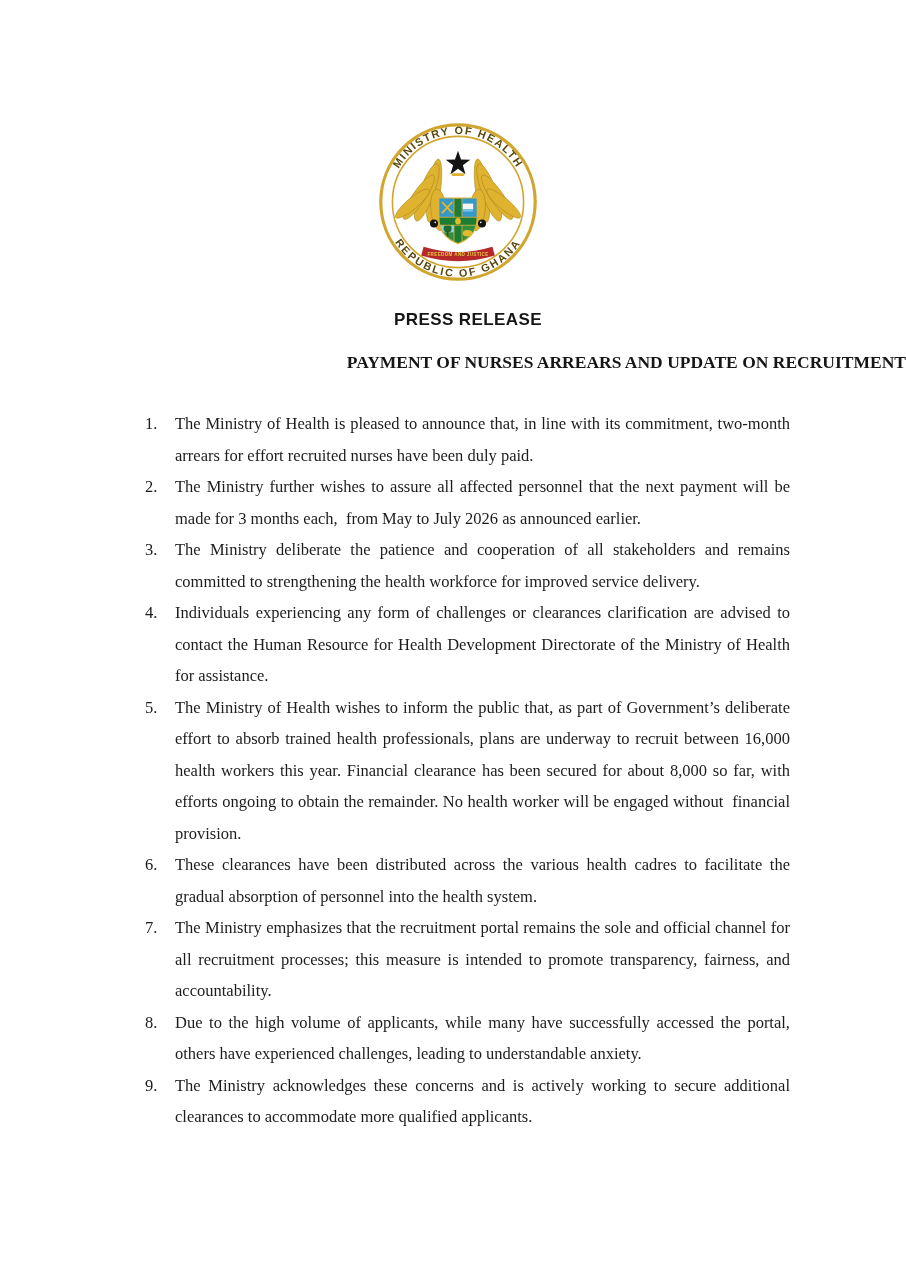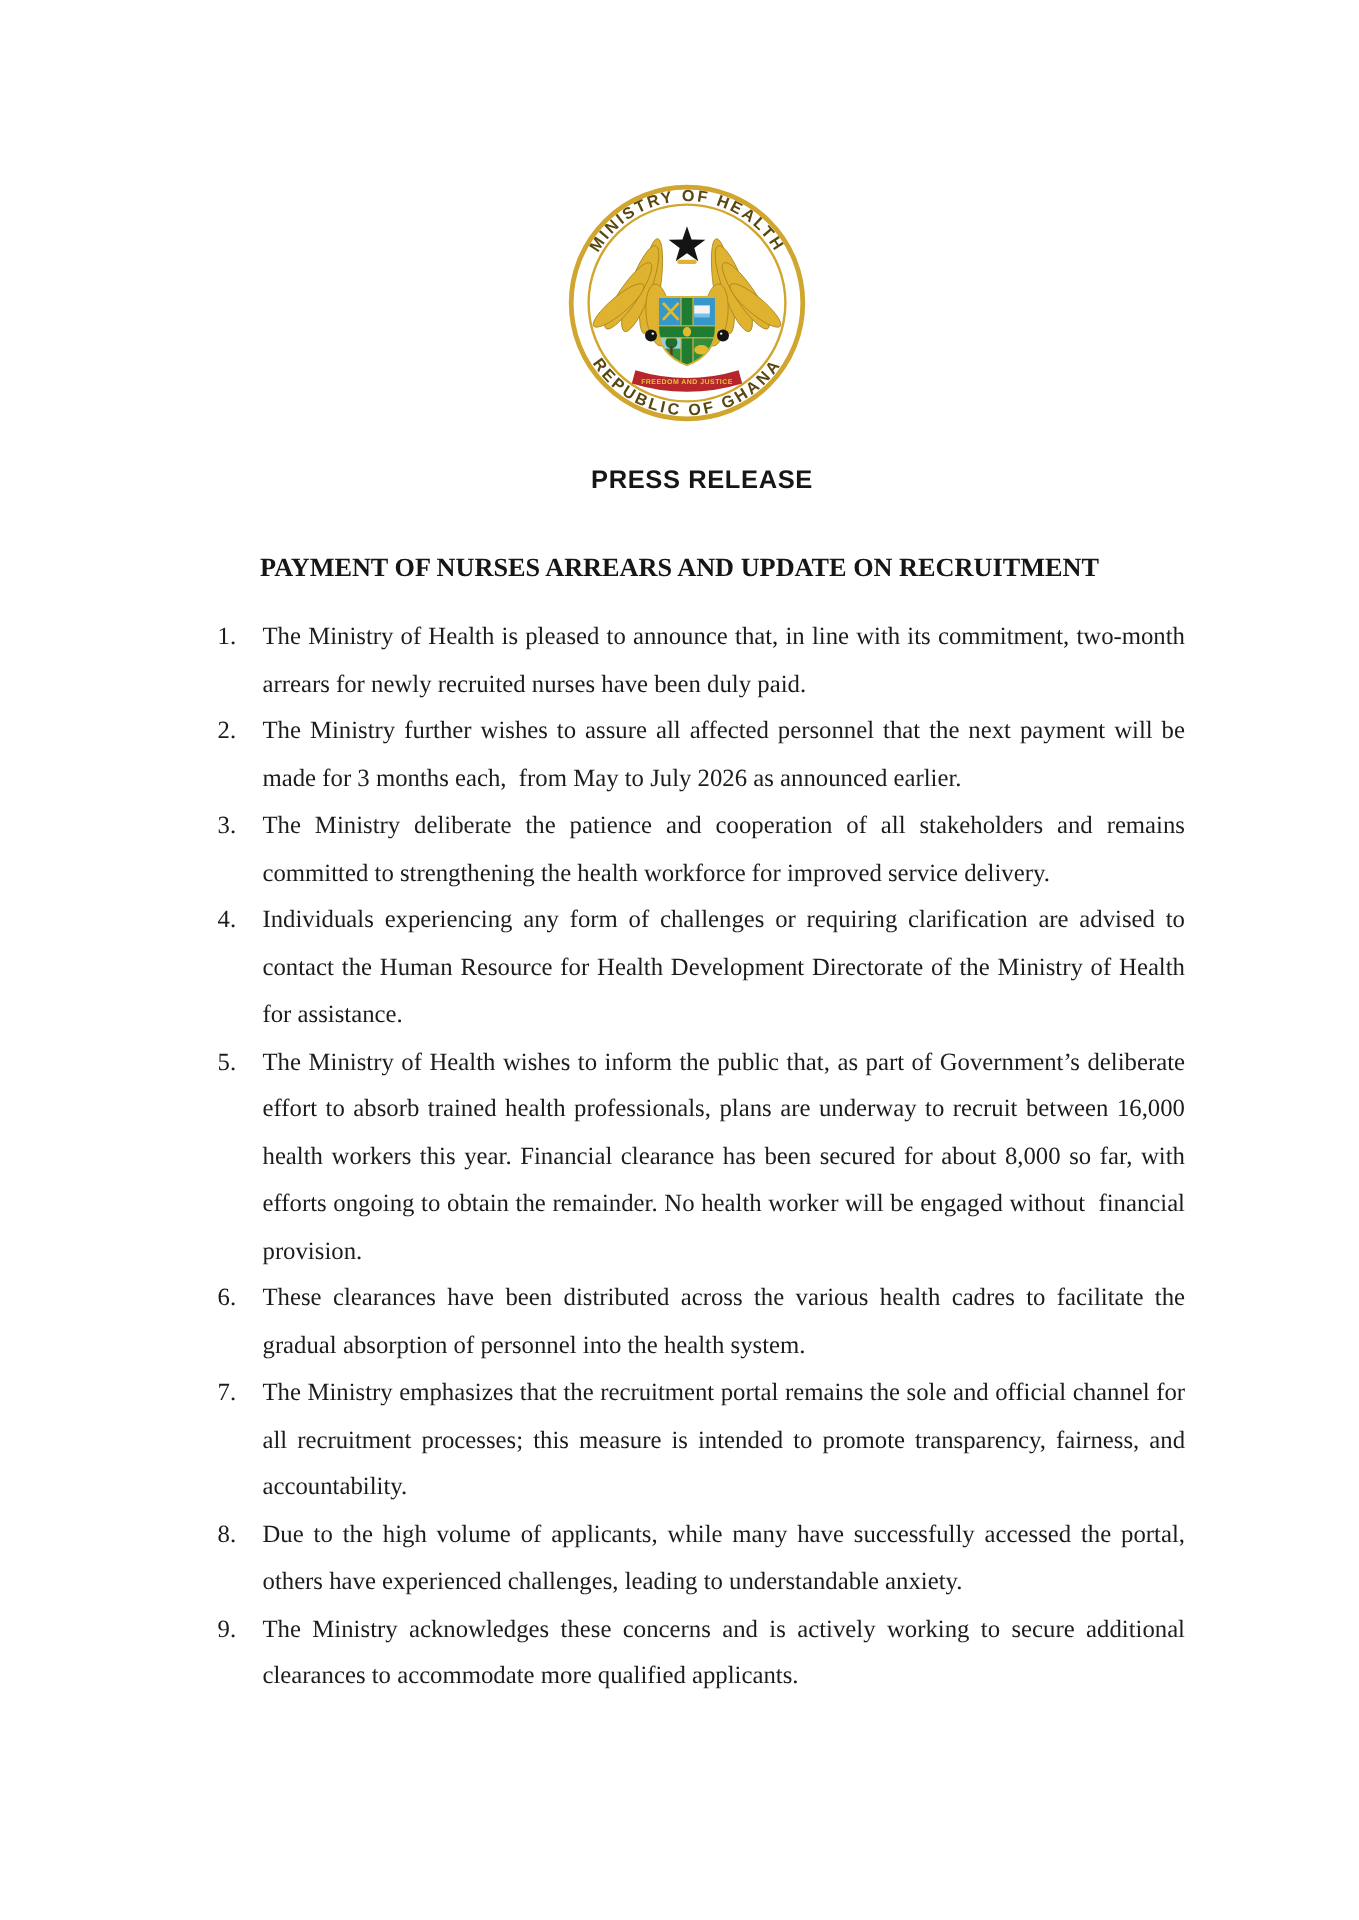--- a/index.html
+++ b/index.html
@@ -32,24 +32,24 @@
     text-align: center;
     font-family: "Liberation Sans", sans-serif;
     font-weight: bold;
     font-size: 17px;
     line-height: 20px;
     letter-spacing: 0.4px;
     color: #161616;
   }
   .doc-title {
     position: absolute;
-    top: 368px;
+    top: 352px;
     left: 0;
     width: 100%;
-    text-align: center;
+    text-align: right;
     font-weight: bold;
     font-size: 17.5px;
     line-height: 20.5px;
     color: #161616;
   }
   .list {
     position: absolute;
     top: 408px;
     left: 145px;
     width: 645px;
@@ -146,33 +146,33 @@
 
   <div class="press-release">PRESS RELEASE</div>
 
   <div class="doc-title">
     <div>PAYMENT OF NURSES ARREARS AND UPDATE ON RECRUITMENT</div>
   </div>
 
   <div class="list">
     <div class="item">
       <span class="num">1.</span>
-      <div class="txt">The Ministry of Health is pleased to announce that, in line with its commitment, two-month arrears for newly recruited nurses have been duly paid.</div>
+      <div class="txt">The Ministry of Health is pleased to announce that, in line with its commitment, two-month arrears for effort recruited nurses have been duly paid.</div>
     </div>
     <div class="item">
       <span class="num">2.</span>
       <div class="txt">The Ministry further wishes to assure all affected personnel that the next payment will be made for 3 months each,&nbsp; from May to July 2026 as announced earlier.</div>
     </div>
     <div class="item">
       <span class="num">3.</span>
       <div class="txt">The Ministry deliberate the patience and cooperation of all stakeholders and remains committed to strengthening the health workforce for improved service delivery.</div>
     </div>
     <div class="item">
       <span class="num">4.</span>
-      <div class="txt">Individuals experiencing any form of challenges or requiring clarification are advised to contact the Human Resource for Health Development Directorate of the Ministry of Health for assistance.</div>
+      <div class="txt">Individuals experiencing any form of challenges or clearances clarification are advised to contact the Human Resource for Health Development Directorate of the Ministry of Health for assistance.</div>
     </div>
     <div class="item">
       <span class="num">5.</span>
       <div class="txt">The Ministry of Health wishes to inform the public that, as part of Government’s deliberate effort to absorb trained health professionals, plans are underway to recruit between 16,000 health workers this year. Financial clearance has been secured for about 8,000 so far, with efforts ongoing to obtain the remainder. No health worker will be engaged without&nbsp; financial provision.</div>
     </div>
     <div class="item">
       <span class="num">6.</span>
       <div class="txt">These clearances have been distributed across the various health cadres to facilitate the gradual absorption of personnel into the health system.</div>
     </div>
     <div class="item">

